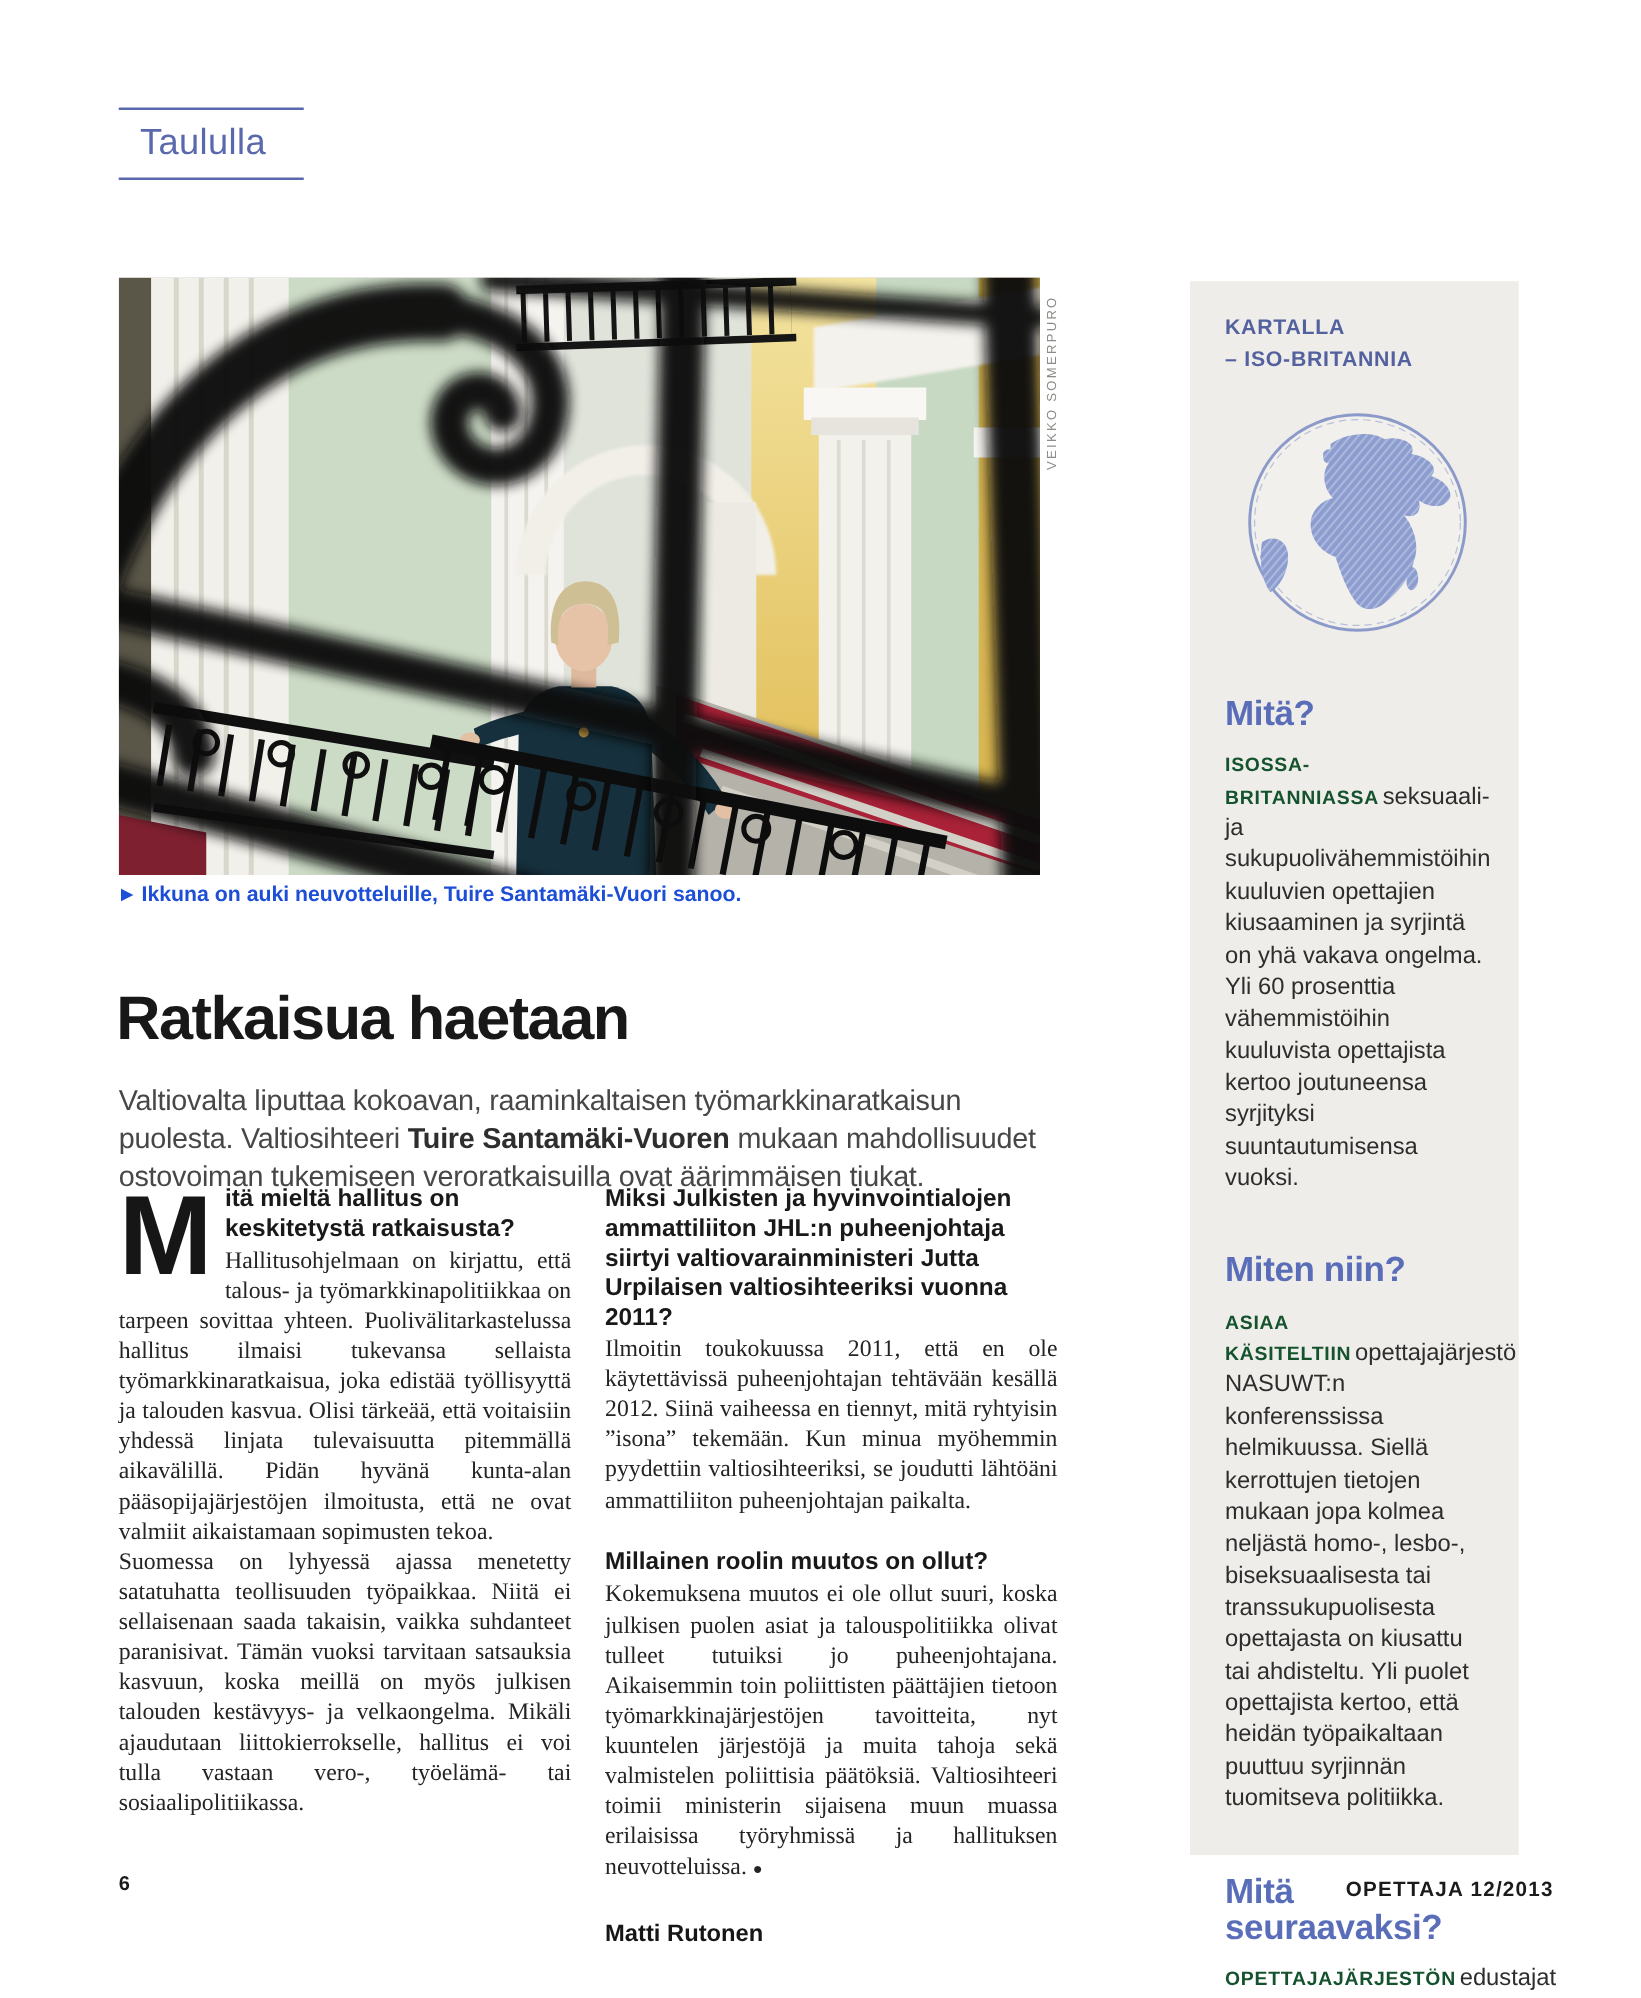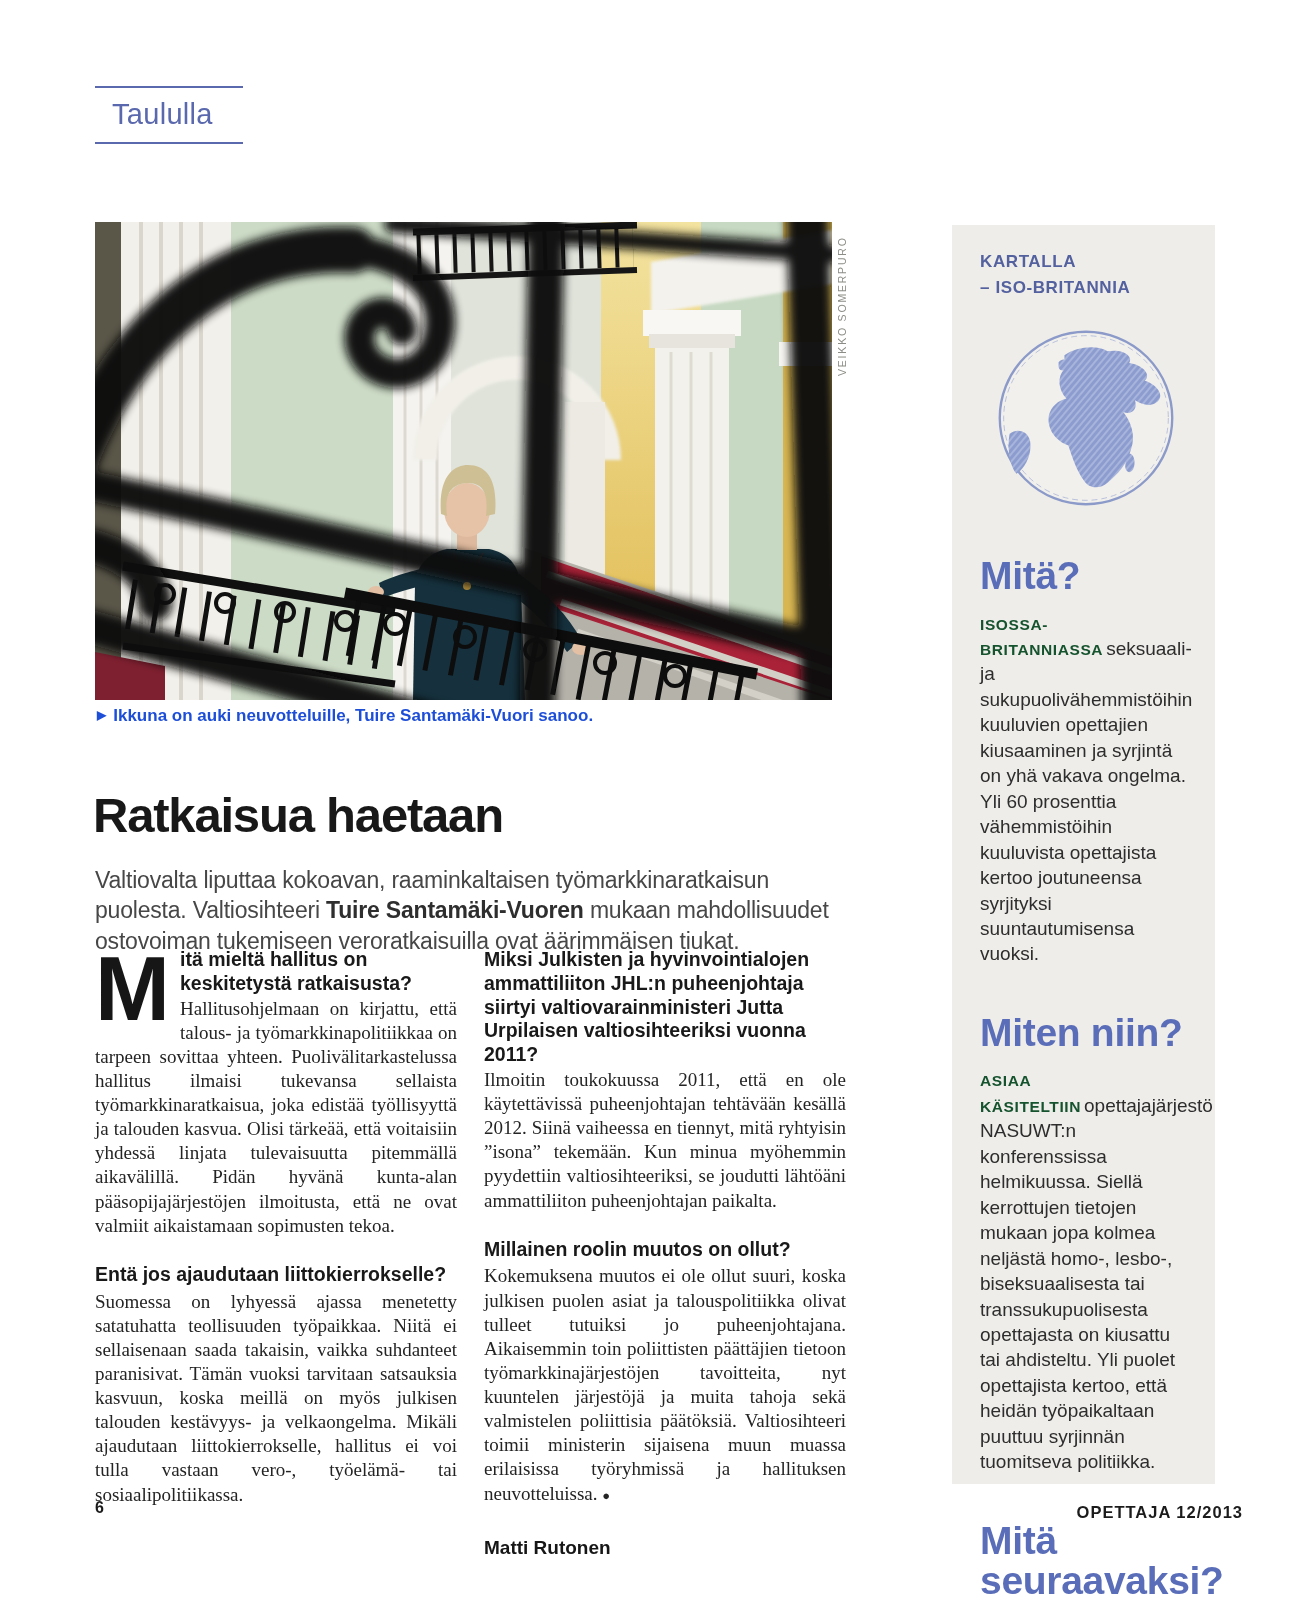--- a/index.html
+++ b/index.html
@@ -50,21 +50,21 @@
 
   
   .sidebar {
     position:absolute; left:952px; top:225px; width:263px; height:1259px;
     background:#efede9; box-sizing:border-box; padding:24px 24px 0 28px;
   }
   .kicker { color:#54619f; font-weight:700; font-size:17px; line-height:1.5; letter-spacing:.6px; }
   .globe { display:block; margin:20px auto 0; }
   .sb-section { margin-top:46px; }
   .sb-section.first { margin-top:40px; }
-  .sb-h2 { color:#5a6db8; font-size:39px; font-weight:700; line-height:1.04; letter-spacing:-.3px; margin:0 0 14px; }
+  .sb-h2 { color:#5a6db8; font-size:28px; font-weight:700; line-height:1.04; letter-spacing:-.3px; margin:0 0 14px; }
   .sb-body { font-size:19px; line-height:1.34; color:#2d2d2d; }
   .sb-lead-in { font-weight:700; font-size:15.5px; letter-spacing:.6px; color:#14532d; margin-right:3px; }
 
   
   .footer-page  { position:absolute; left:95px;  top:1499px; font-weight:700; font-size:16px; color:#1b1b1b; }
   .footer-issue { position:absolute; right:98px; top:1503px; font-weight:700; font-size:16.5px; letter-spacing:1px; color:#1b1b1b; }
 </style>
 </head>
 <body>
 
@@ -194,21 +194,20 @@
   <h1 class="headline">Ratkaisua haetaan</h1>
   <p class="lead"><span>Valtiovalta liputtaa kokoavan, raaminkaltaisen työmarkkinaratkaisun puolesta. Valtiosihteeri </span><span class="lead-bold">Tuire Santamäki-Vuoren</span><span> mukaan mahdollisuudet ostovoiman tukemiseen veroratkaisuilla ovat äärimmäisen tiukat.</span></p>
 
   <div class="columns">
     <div class="col">
       <p style="margin:0">
         <span class="dropcap">M</span>
         <span class="question first-q">itä mieltä hallitus on keskitetystä ratkaisusta?</span>
         <span class="answer">Hallitusohjelmaan on kirjattu, että talous- ja työmarkkinapolitiikkaa on tarpeen sovittaa yhteen. Puolivälitarkastelussa hallitus ilmaisi tukevansa sellaista työmarkkinaratkaisua, joka edistää työllisyyttä ja talouden kasvua. Olisi tärkeää, että voitaisiin yhdessä linjata tulevaisuutta pitemmällä aikavälillä. Pidän hyvänä kunta-alan pääsopijajärjestöjen ilmoitusta, että ne ovat valmiit aikaistamaan sopimusten tekoa.</span>
       </p>
-      <span class="question">Entä jos ajaudutaan liittokierrokselle?</span>
       <span class="answer">Suomessa on lyhyessä ajassa menetetty satatuhatta teollisuuden työpaikkaa. Niitä ei sellaisenaan saada takaisin, vaikka suhdanteet paranisivat. Tämän vuoksi tarvitaan satsauksia kasvuun, koska meillä on myös julkisen talouden kestävyys- ja velkaongelma. Mikäli ajaudutaan liittokierrokselle, hallitus ei voi tulla vastaan vero-, työelämä- tai sosiaalipolitiikassa.</span>
     </div>
     <div class="col">
       <span class="question first-q">Miksi Julkisten ja hyvinvointialojen ammattiliiton JHL:n puheenjohtaja siirtyi valtiovarainministeri Jutta Urpilaisen valtiosihteeriksi vuonna 2011?</span>
       <span class="answer">Ilmoitin toukokuussa 2011, että en ole käytettävissä puheenjohtajan tehtävään kesällä 2012. Siinä vaiheessa en tiennyt, mitä ryhtyisin ”isona” tekemään. Kun minua myöhemmin pyydettiin valtiosihteeriksi, se joudutti lähtöäni ammattiliiton puheenjohtajan paikalta.</span>
       <span class="question">Millainen roolin muutos on ollut?</span>
       <span class="answer"><span>Kokemuksena muutos ei ole ollut suuri, koska julkisen puolen asiat ja talouspolitiikka olivat tulleet tutuiksi jo puheenjohtajana. Aikaisemmin toin poliittisten päättäjien tietoon työmarkkinajärjestöjen tavoitteita, nyt kuuntelen järjestöjä ja muita tahoja sekä valmistelen poliittisia päätöksiä. Valtiosihteeri toimii ministerin sijaisena muun muassa erilaisissa työryhmissä ja hallituksen neuvotteluissa.</span> <span class="end-mark">●</span></span>
       <span class="byline">Matti Rutonen</span>
     </div>
   </div>

